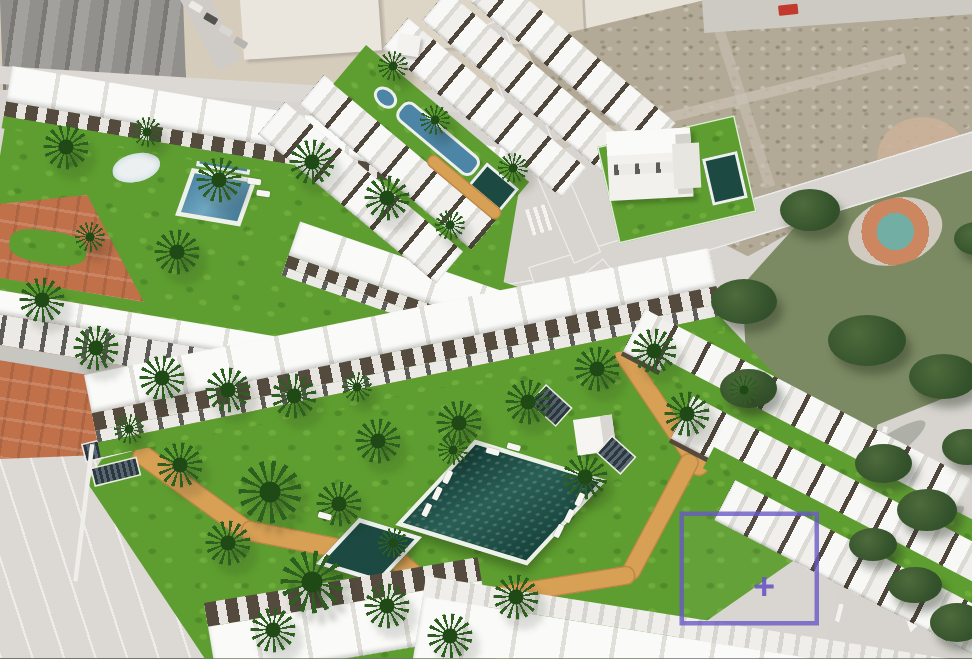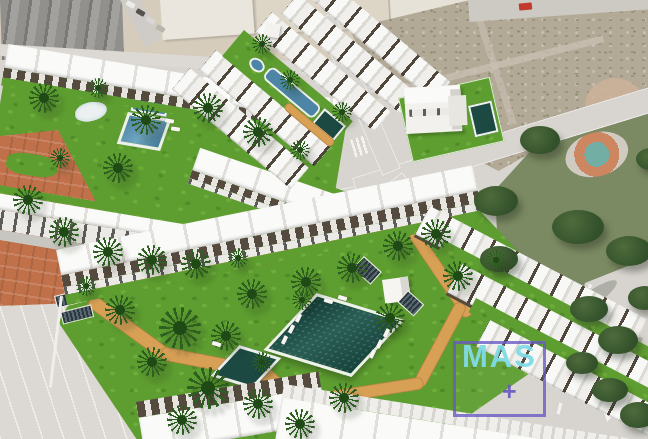--- a/index.html
+++ b/index.html
@@ -296,17 +296,16 @@
   <div class="chair" style="left:171px;top:127px;transform:rotate(8deg);"></div>
   <div class="chair" style="left:212px;top:342px;transform:rotate(16deg);"></div>
 
   <div class="car" style="left:126px;top:2px;background:#ecebe7;transform:rotate(30deg);"></div>
   <div class="car" style="left:136px;top:10px;background:#54524f;transform:rotate(30deg);"></div>
   <div class="car" style="left:146px;top:18px;background:#d9d7d3;transform:rotate(30deg);"></div>
   <div class="car" style="left:156px;top:26px;background:#b7b5b1;transform:rotate(30deg);"></div>
   <div class="car" style="left:519px;top:3px;width:13px;height:7px;background:#c23a2e;transform:rotate(-6deg);"></div>
 
   <div id="wm">
-    <div class="l2">MAS</div>
     <div class="plus">+</div>
   </div>
 
 </div>
 
 </body></html>

